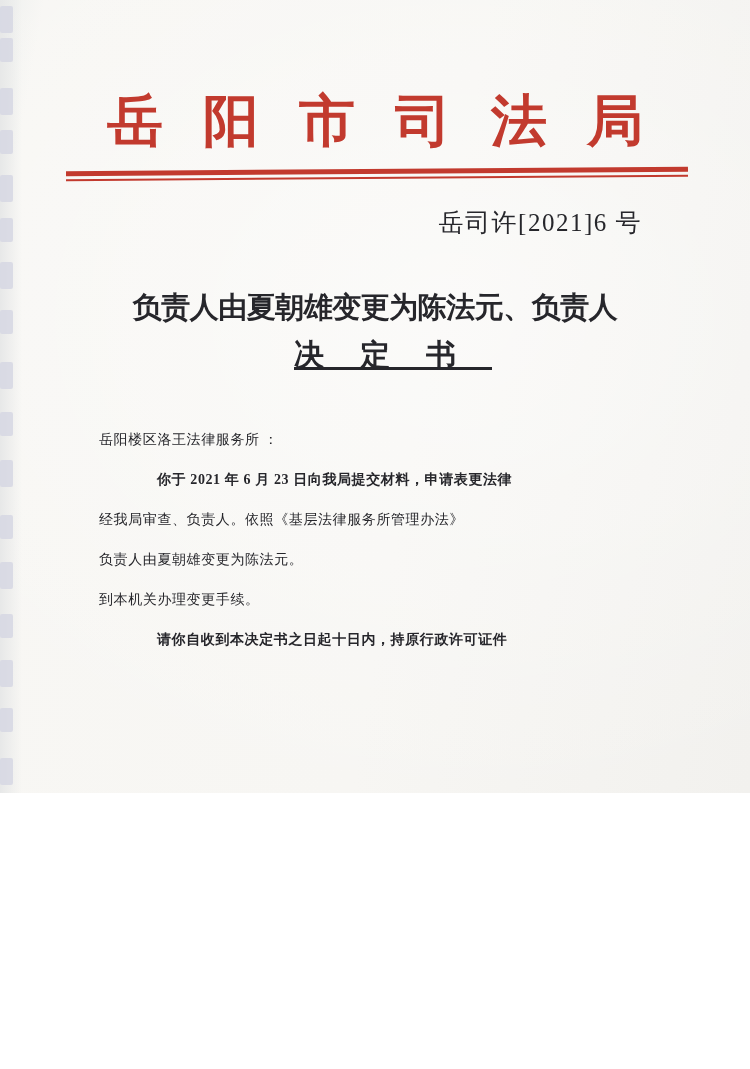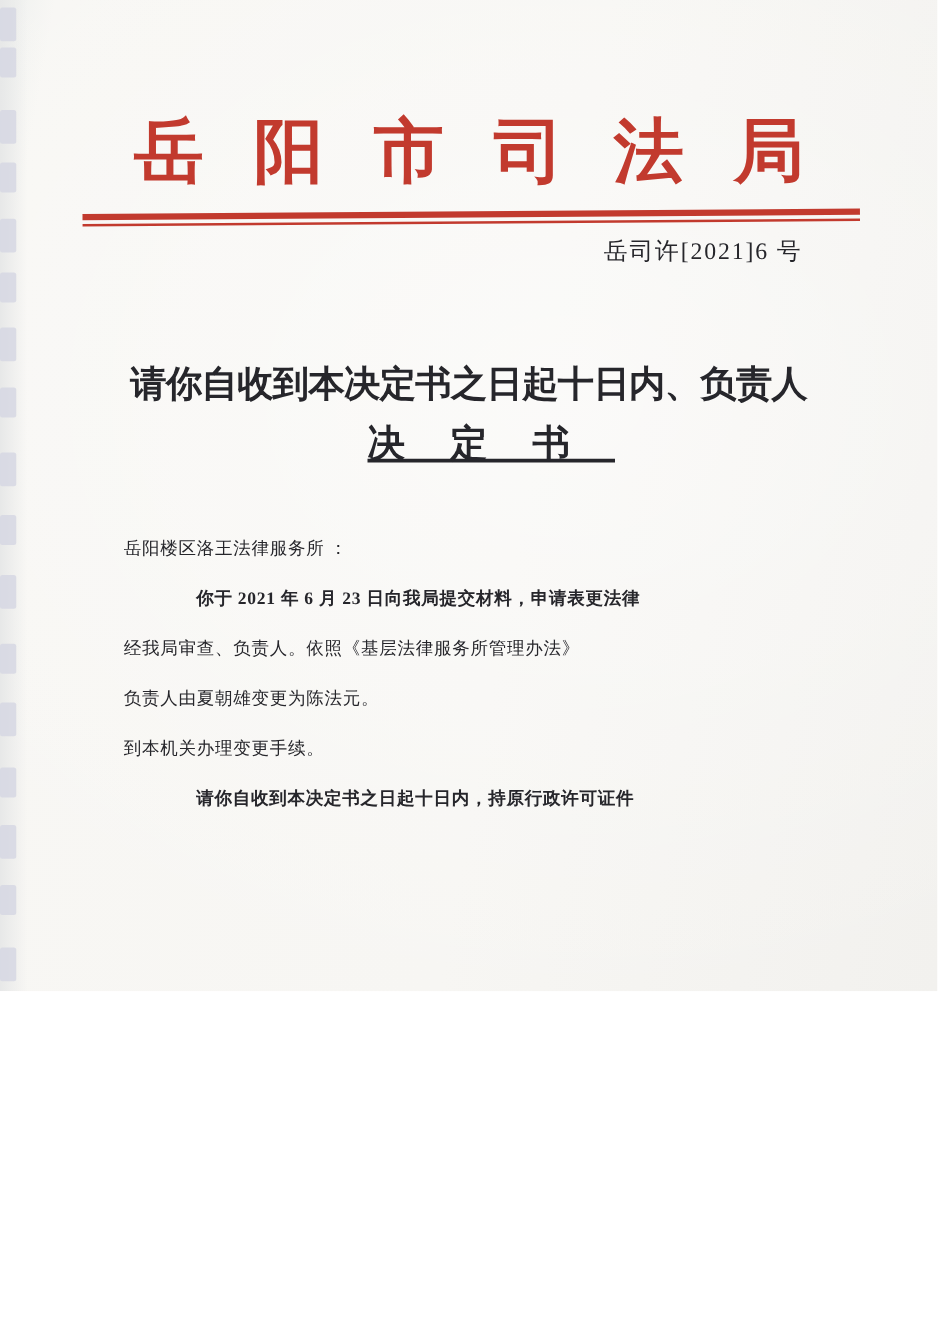--- a/index.html
+++ b/index.html
@@ -16,21 +16,21 @@
   .edge-mark{position:absolute;left:0;width:13px;border-radius:2px;
     background:#d4d6e2;opacity:.8;}
   .letterhead{position:absolute;top:84px;left:30px;right:30px;text-align:center;
     font-size:56px;font-weight:bold;color:var(--red);
     letter-spacing:40px;text-indent:40px;white-space:nowrap;
     font-family:"DejaVu Serif","Liberation Serif",serif;}
   .rule{position:absolute;left:66px;top:169px;width:622px;transform:rotate(-0.4deg);}
   .rule .thick{height:5px;background:var(--red);}
   .rule .gap{height:3px;}
   .rule .thin{height:2px;background:var(--red);}
-  .doc-number{position:absolute;top:188px;right:108px;font-size:19px;letter-spacing:1.5px;}
+  .doc-number{position:absolute;top:206px;right:108px;font-size:25px;letter-spacing:1.5px;}
   .title{position:absolute;left:0;right:0;text-align:center;font-weight:bold;white-space:nowrap;}
   .title-1{top:288px;font-size:29px;letter-spacing:-0.5px;}
   .title-2{top:335px;font-size:30px;letter-spacing:36px;text-indent:36px;text-decoration:underline;}
   .bodytext{position:absolute;left:99px;top:420px;width:578px;
     font-size:14px;line-height:40px;letter-spacing:0.6px;}
   .bline{white-space:nowrap;}
   .bline.ind{text-indent:58px;font-weight:bold;}
   .seal-wrap{position:absolute;left:483px;top:796px;width:164px;height:164px;}
   .signature{position:absolute;top:858px;left:452px;width:202px;text-align:center;
     font-size:23px;letter-spacing:3px;white-space:nowrap;}
@@ -73,21 +73,21 @@
   <div class="letterhead">岳阳市司法局</div>
 
   <div class="rule">
     <div class="thick"></div>
     <div class="gap"></div>
     <div class="thin"></div>
   </div>
 
   <div class="doc-number">岳司许[2021]6 号</div>
 
-  <div class="title title-1">请你自收到本决定书之日起十日内、负责人</div>
+  <div class="title title-1">负责人由夏朝雄变更为陈法元、负责人</div>
   <div class="title title-2">决定书</div>
 
   <div class="bodytext">
     <div class="bline">岳阳楼区洛王法律服务所 ：</div>
     <div id="body-lines">
         <div class="bline ind">你于 2021 年 6 月 23 日向我局提交材料，申请表更法律</div>
         <div class="bline">经我局审查、负责人。依照《基层法律服务所管理办法》</div>
         <div class="bline">负责人由夏朝雄变更为陈法元。</div>
         <div class="bline">到本机关办理变更手续。</div>
         <div class="bline ind">请你自收到本决定书之日起十日内，持原行政许可证件</div>

